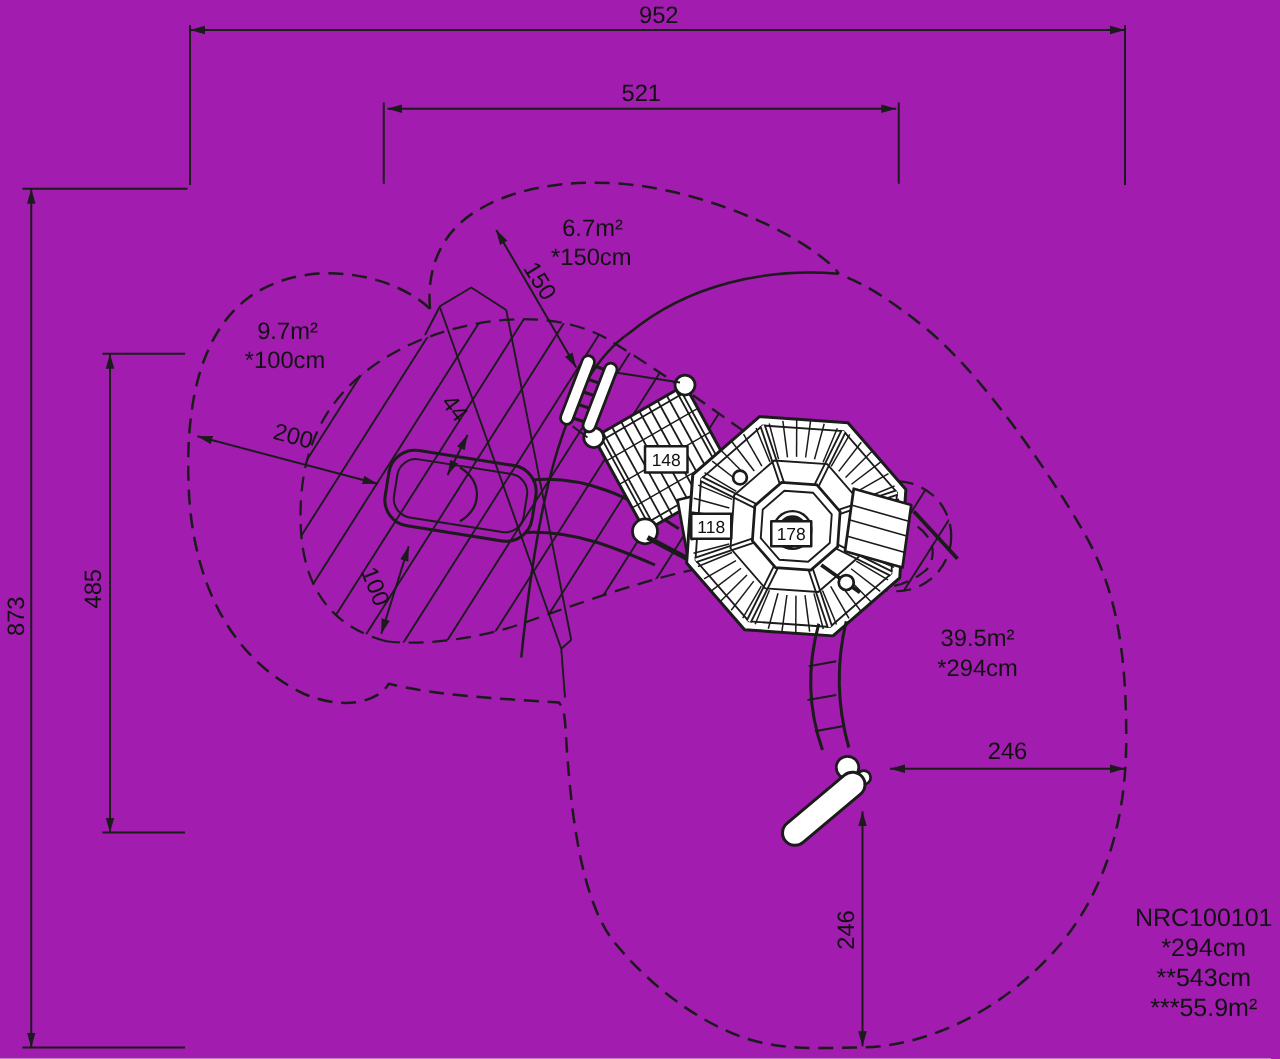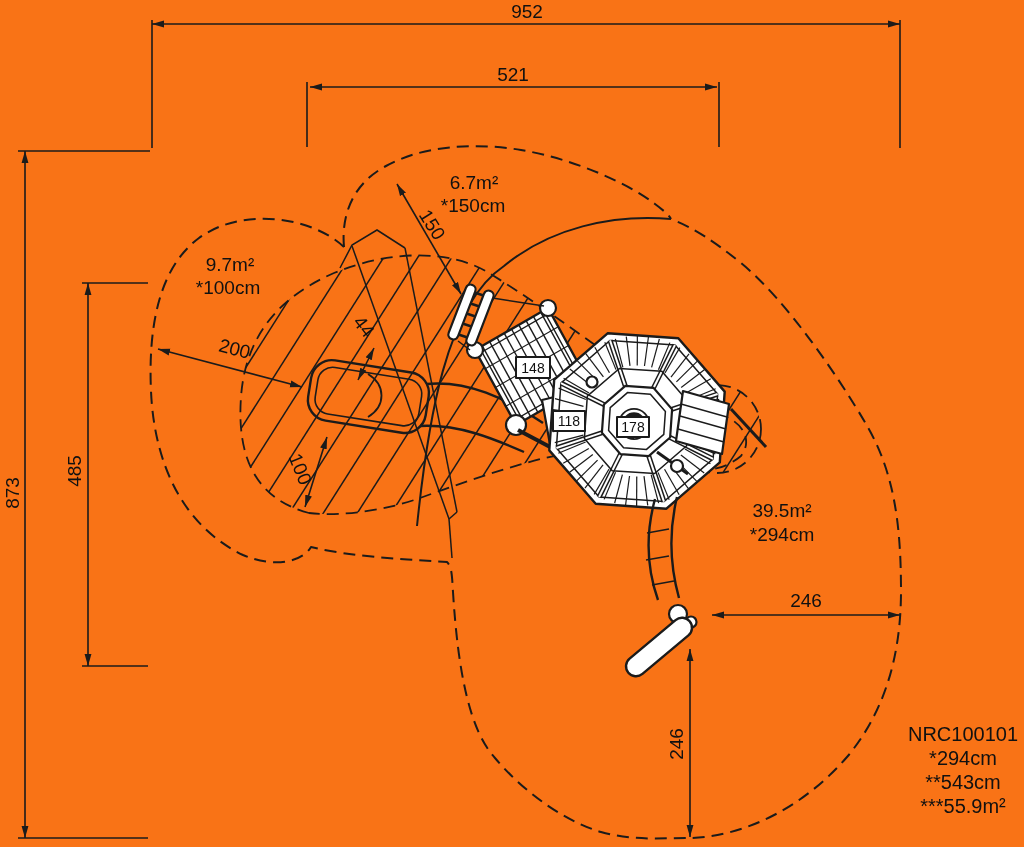--- a/index.html
+++ b/index.html
@@ -1,16 +1,16 @@
 <!DOCTYPE html>
 <html><head>
 <meta charset="utf-8">
 <style>
   html,body{margin:0;padding:0;background:#fff;}
-  .canvas{position:relative;width:1024px;height:847px;background:#f97316;overflow:hidden;}
+  .canvas{position:relative;width:1024px;height:847px;background:#a21caf;overflow:hidden;}
   svg{position:absolute;left:0;top:0;}
   svg text{font-family:"Liberation Sans","DejaVu Sans",sans-serif;fill:#111;}
   .t19{font-size:19px;}
   .t20{font-size:20px;}
   .t14{font-size:14px;}
   .ln{stroke:#1b1b1b;fill:none;stroke-width:1.5;}
   .dim{stroke:#1b1b1b;fill:none;stroke-width:1.6;}
   .st{stroke:#1b1b1b;fill:none;stroke-width:2.2;stroke-linejoin:round;}
   .stw{stroke:#1b1b1b;fill:#ffffff;stroke-width:2.2;stroke-linejoin:round;}
   .thin{stroke:#1b1b1b;fill:none;stroke-width:1.3;}

